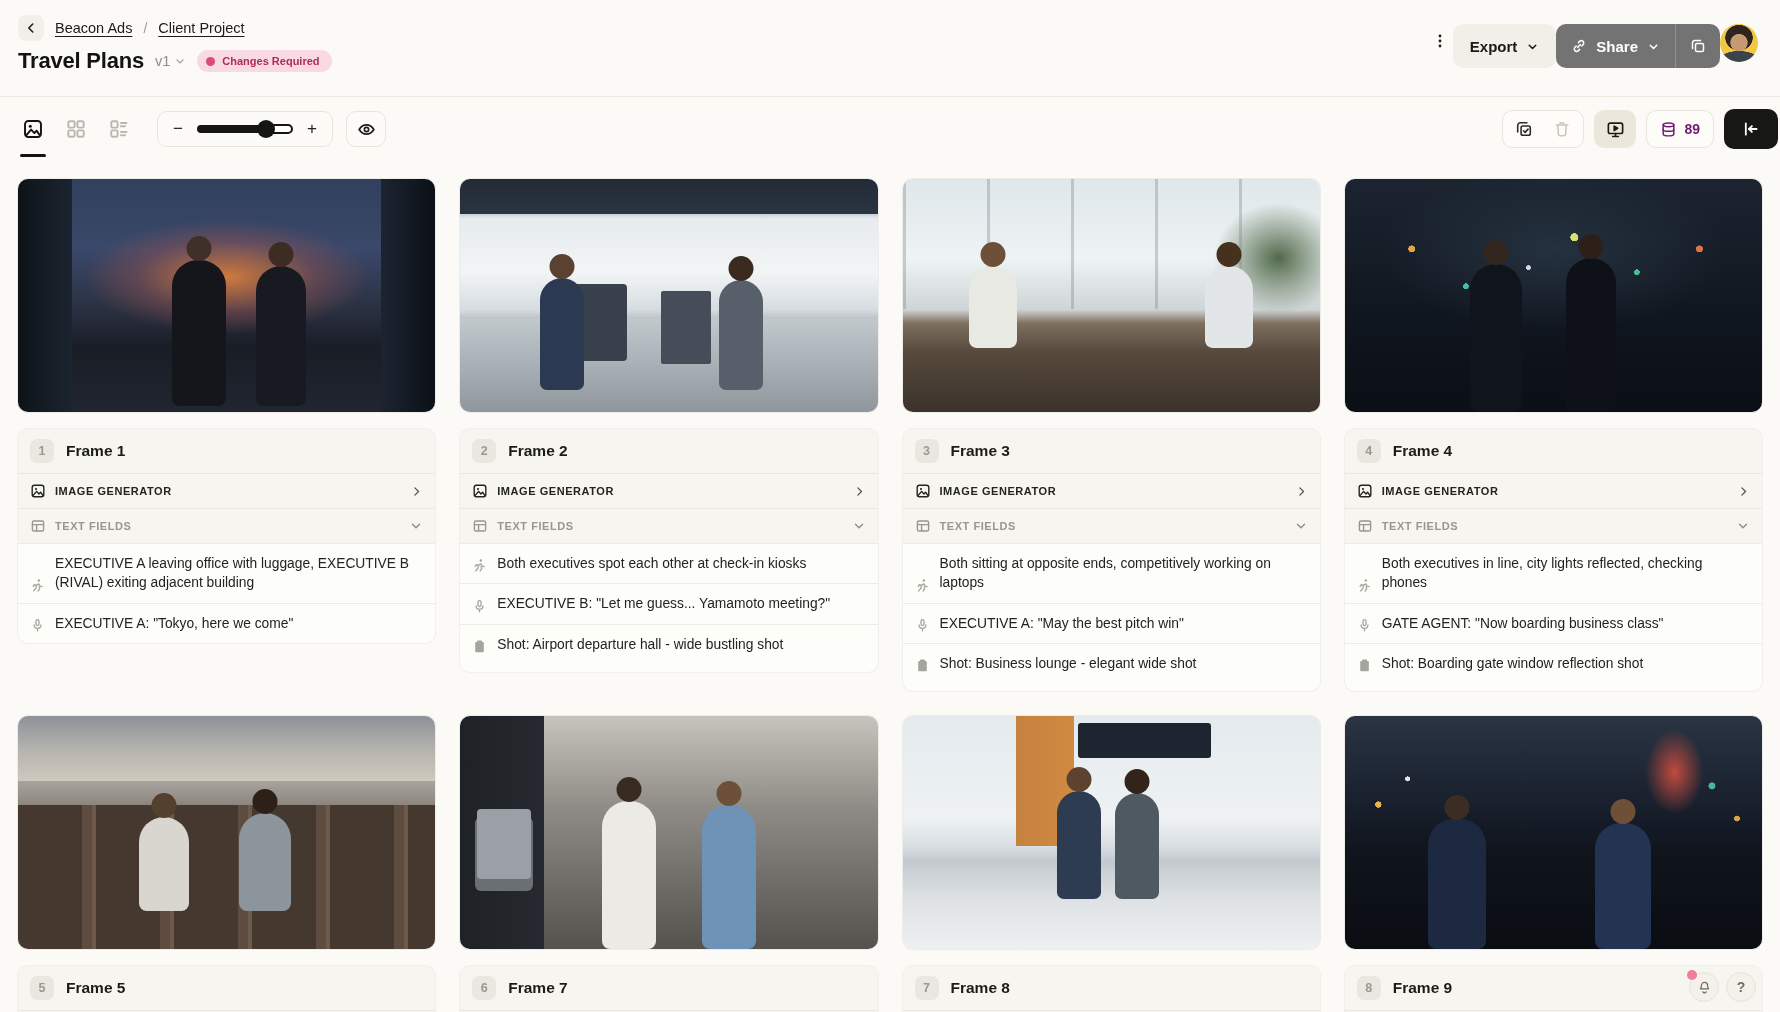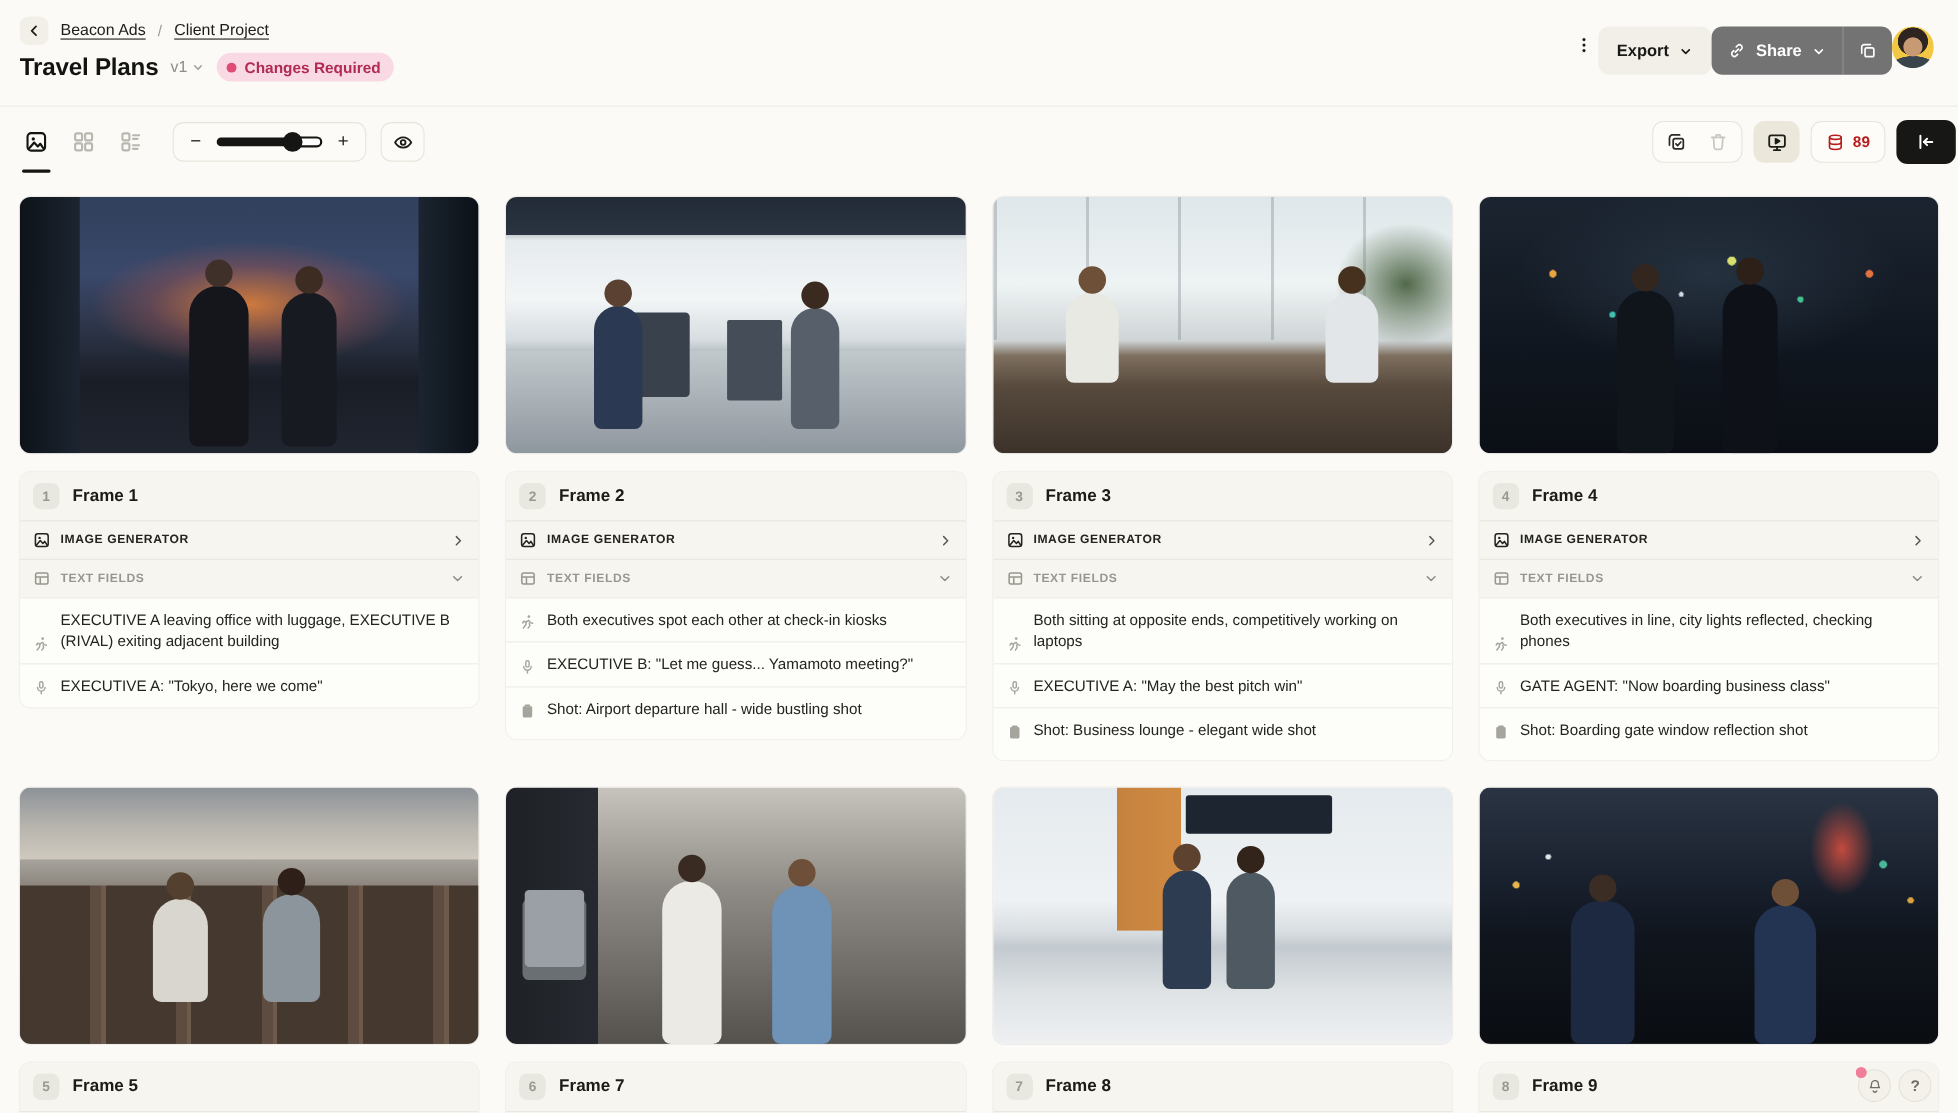--- a/index.html
+++ b/index.html
@@ -22,21 +22,21 @@
     display:flex; align-items:center; justify-content:center; color:#1c1c19; }
   .crumblink{ font-size:14.5px; color:#1c1c19; text-decoration:underline;
     text-underline-offset:3px; text-decoration-thickness:1px; cursor:pointer; }
   .crumbsep{ color:#9b9a92; font-size:14px; }
   .titlerow{ display:flex; align-items:center; gap:11px; }
   .ptitle{ font-size:22px; font-weight:700; letter-spacing:-.2px; color:#131311; }
   .ver{ display:flex; align-items:center; gap:4px; color:#8f8e86; font-size:14.5px; cursor:pointer; }
   .badge{ display:flex; align-items:center; gap:7px; background:#f9dae4;
     border-radius:999px; padding:5px 12px 5px 9px; }
   .badge .dot{ width:9px; height:9px; border-radius:50%; background:#dd4b76; }
-  .badge .blab{ font-size:14px; font-weight:600; color:#b12b53; }
+  .badge .blab{ font-size:11px; font-weight:600; color:#b12b53; }
 
   .hr{ display:flex; margin-top:9px; }
   .kebab{ width:26px; height:34px; display:flex; align-items:center; justify-content:center; color:#1c1c19; }
   .exportbtn{ display:flex; align-items:center; gap:9px; height:44px; padding:0 17px;
     background:#f1efe8; border-radius:10px; font-size:15px; font-weight:700; color:#191917; }
   .sharebtn{ display:flex; align-items:stretch; background:#737373; border-radius:10px;
     color:#fff; height:44px; overflow:hidden; }
   .shareleft{ display:flex; align-items:center; gap:9px; padding:0 15px; font-size:15px; font-weight:700; cursor:pointer;}
   .sharediv{ width:1px; background:rgba(255,255,255,.22); margin:0; }
   .shareright{ width:44px; display:flex; align-items:center; justify-content:center; cursor:pointer; }
@@ -68,21 +68,21 @@
     display:flex; align-items:center; justify-content:center; color:#1c1c19; }
 
   .tbr{ display:flex; align-items:center; gap:10px; }
   .grp{ display:flex; align-items:center; border:1px solid #e7e5dc; border-radius:10px;
     background:#fdfcf8; height:38px; padding:0 2px; }
   .grpbtn{ width:38px; height:34px; display:flex; align-items:center; justify-content:center; color:#2a2a26; }
   .grpbtn.disabled{ color:#c9c8c0; cursor:default; }
   .monbtn{ width:42px; height:38px; background:#ebe8db; border-radius:10px;
     display:flex; align-items:center; justify-content:center; color:#1c1c19; }
   .cntbtn{ display:flex; align-items:center; gap:7px; height:38px; padding:0 13px;
-    border:1px solid #e7e5dc; border-radius:10px; background:#fdfcf8; color:#b91c1c;
+    border:1px solid #e7e5dc; border-radius:10px; background:#fdfcf8; color:#701a75;
     font-size:14px; font-weight:600; }
   .clpbtn{ width:54px; height:40px; background:#171716; border-radius:10px; color:#fff;
     display:flex; align-items:center; justify-content:center; margin-right:-16px; }
 
   
   .grid{ display:grid; grid-template-columns:repeat(4,1fr); column-gap:25px; row-gap:25px;
     padding:16px 18px 0; }
   .cell{ display:flex; flex-direction:column; }
   .shot{ height:233px; border-radius:10px; position:relative; overflow:hidden; margin-bottom:17px;
     box-shadow:0 0 0 1px rgba(20,20,12,.06); cursor:pointer; }

